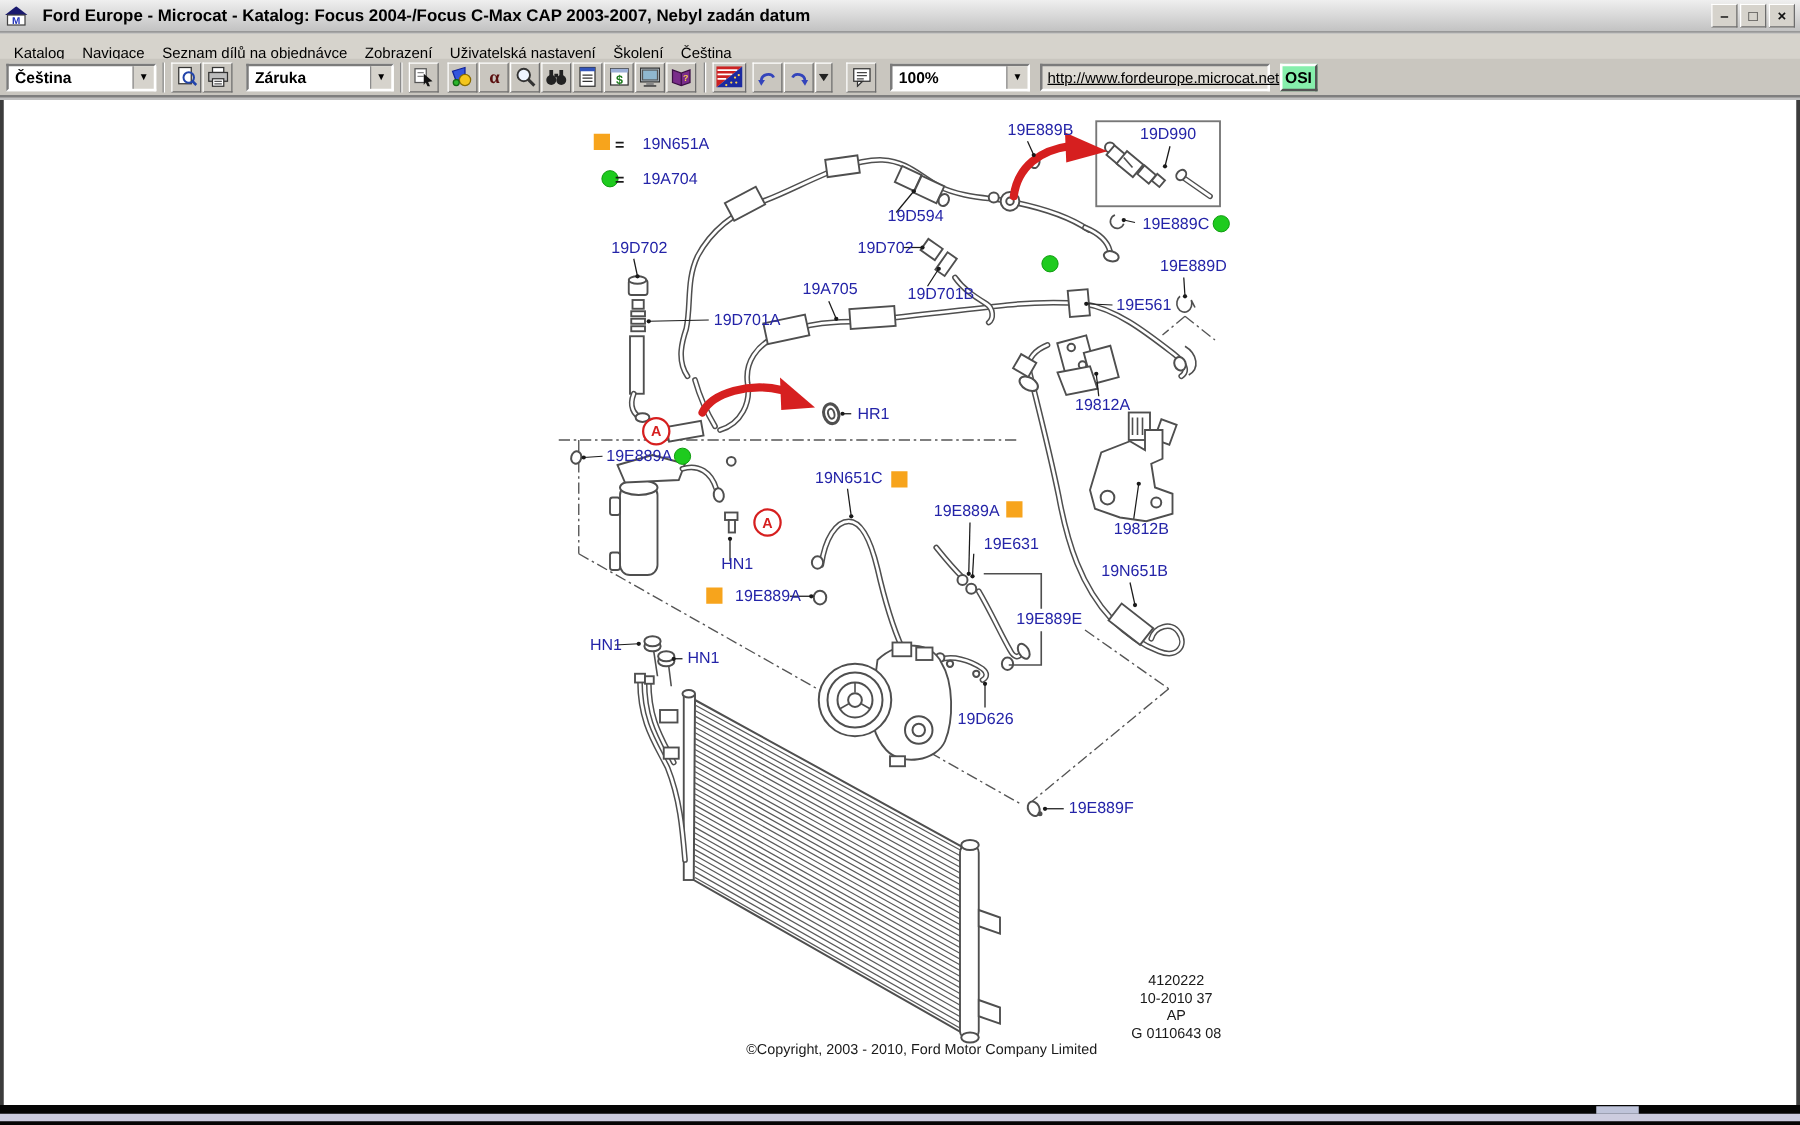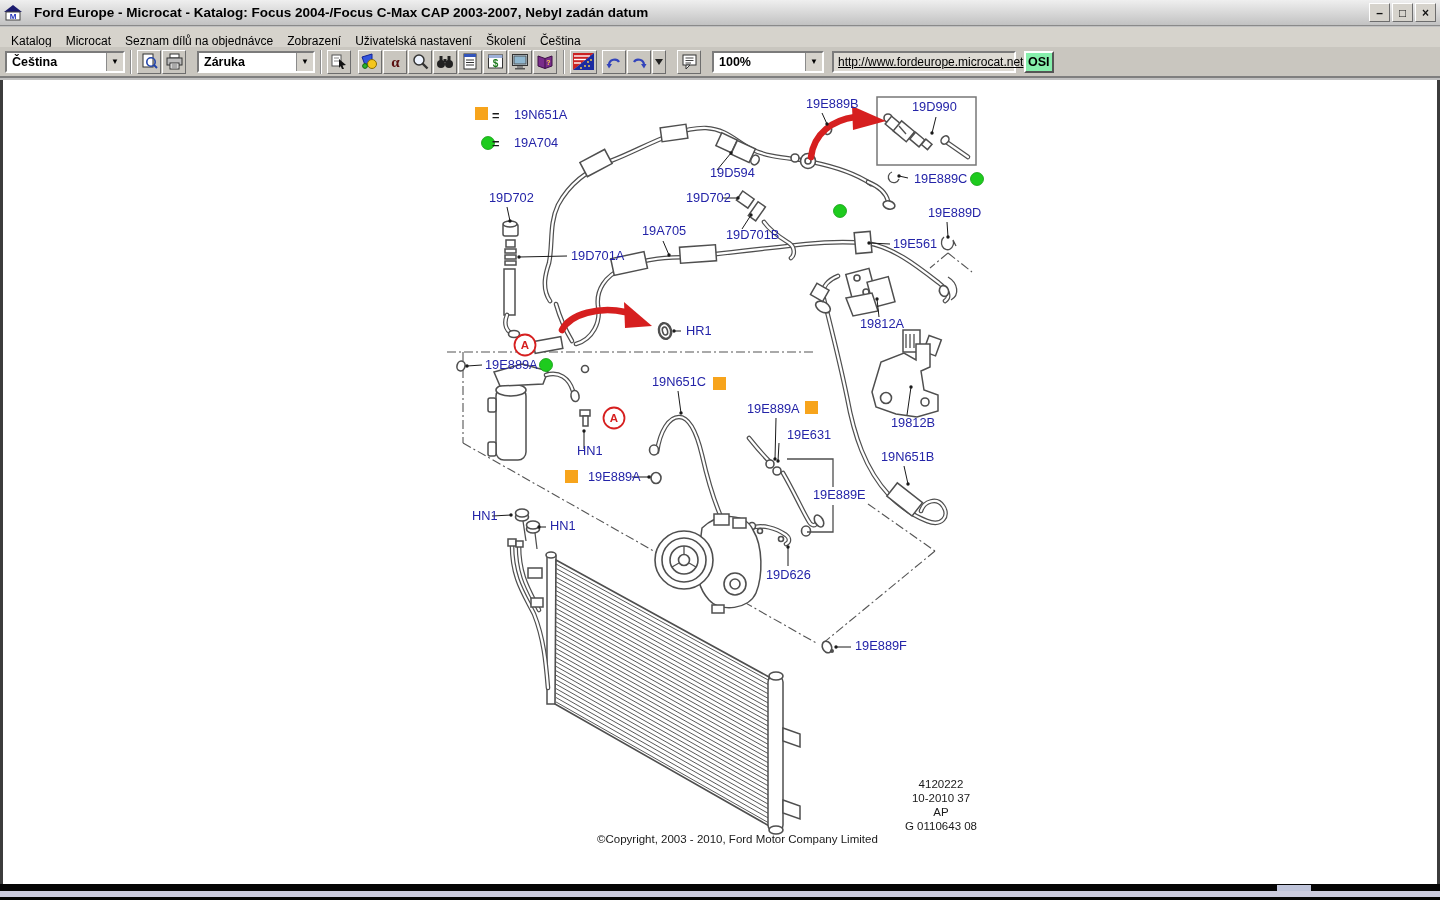--- a/index.html
+++ b/index.html
@@ -12,21 +12,21 @@
     background:linear-gradient(#efefef,#c2c2c2);
     border-bottom:1px solid #8a8a8a;display:flex;align-items:center;padding:0 4px;}
   #titlebar .ttext{font-size:13.5px;font-weight:bold;color:#000;margin-left:12px;white-space:nowrap;}
   .winbtns{margin-left:auto;display:flex;gap:2px;}
   .winbtn{width:21px;height:19px;background:#d6d3cc;border:1px solid;
     border-color:#fff #6d6d6d #6d6d6d #fff;font-size:12px;font-weight:bold;
     display:flex;align-items:center;justify-content:center;line-height:1;color:#111;}
 
   
   #menubar{position:absolute;left:0;top:27px;width:1440px;height:33px;
-    background:#d6d3cc;border-bottom:5px solid #3b82f6;display:flex;align-items:center;
+    background:#d6d3cc;border-bottom:3px solid #3b82f6;display:flex;align-items:center;
     font-size:12px;color:#000;padding-left:4px;}
   .menu-item{padding:2px 7px;cursor:default;}
 
   
   #toolbar{position:absolute;left:0;top:47px;width:1440px;height:31px;
     background:#c9c6bf;border-bottom:2px solid #7e7e7e;display:flex;align-items:center;padding:0 5px;}
   .tsep{width:2px;height:24px;margin:0 5px;border-left:1px solid #8b8b8b;border-right:1px solid #fff;}
   .combo{height:22px;background:#fff;border:2px solid;border-color:#7b7b7b #fff #fff #7b7b7b;
     display:flex;align-items:center;font-size:12.5px;font-weight:bold;color:#000;}
   .combo .cval{padding:16px 5px;flex:1;white-space:nowrap;overflow:hidden;}
@@ -77,21 +77,21 @@
     <span class="ttext">Ford Europe - Microcat - Katalog: Focus 2004-/Focus C-Max CAP 2003-2007, Nebyl zadán datum</span>
     <div class="winbtns">
       <div class="winbtn">–</div>
       <div class="winbtn">□</div>
       <div class="winbtn">×</div>
     </div>
   </div>
 
   <div id="menubar">
       <span class="menu-item">Katalog</span>
-      <span class="menu-item">Microcat</span>
+      <span class="menu-item">Navigace</span>
       <span class="menu-item">Seznam dílů na objednávce</span>
       <span class="menu-item">Zobrazení</span>
       <span class="menu-item">Uživatelská nastavení</span>
       <span class="menu-item">Školení</span>
       <span class="menu-item">Čeština</span>
     </div>
 
   <div id="toolbar">
     <div class="combo" style="width:120px">
       <span class="cval">Čeština</span>

